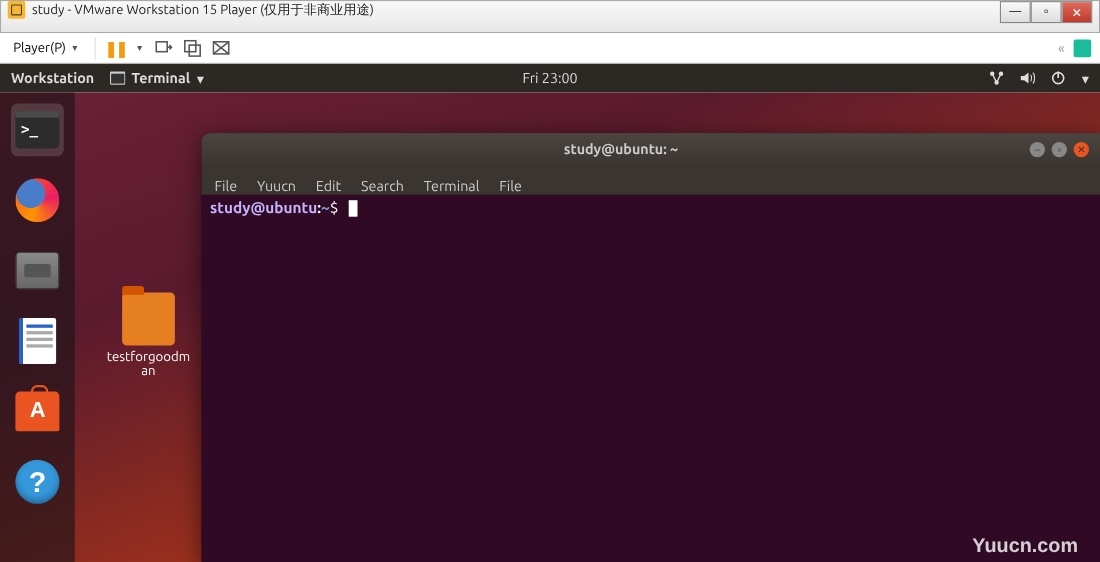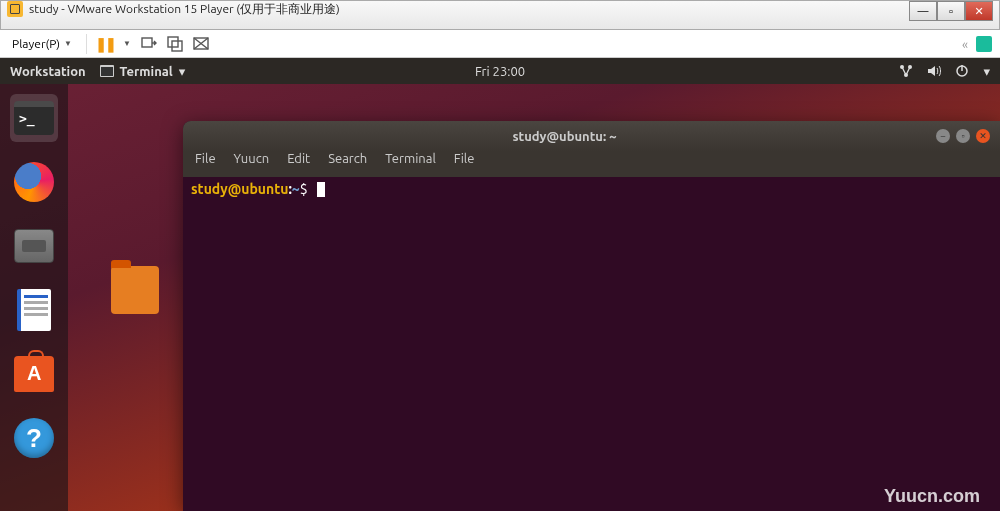--- a/index.html
+++ b/index.html
@@ -62,23 +62,23 @@
 .folder .dimg { background:#e67e22; border-radius:4px; position:relative;}
 .folder .dimg::before{content:"";position:absolute;left:0;top:-6px;width:20px;height:8px;background:#d35400;border-radius:3px 3px 0 0;}
 
 
 .term-win { position:absolute; left:183px; top:25px; right:0; bottom:0; background:#300a24; border-radius:8px 0 0 0; box-shadow:0 4px 20px rgba(0,0,0,0.5); z-index:10; overflow:hidden;margin-top:12px;}
 .term-titlebar { height:30px; background:linear-gradient(#4a4540,#3a3530); display:flex; align-items:center; padding:0 10px; color:#ccc; font-size:13px;}
 .term-title { flex:1; text-align:center; font-weight:600;}
 .term-ctrls { display:flex; gap:6px;}
 .tc { width:14px; height:14px; border-radius:50%; display:flex; align-items:center; justify-content:center; font-size:9px; color:#333;}
 .tc.min{background:#888;} .tc.max{background:#888;} .tc.cls{background:#e95420;}
-.term-menu { height:26px; background:#3a3530; display:flex; align-items:flex-start; gap:18px; padding:0 12px; color:#ccc; font-size:13px;}
+.term-menu { height:26px; background:#3a3530; display:flex; align-items:flex-end; gap:18px; padding:0 12px; color:#ccc; font-size:13px;}
 .term-body { padding:4px 8px; font:14px "Ubuntu Mono","DejaVu Sans Mono",monospace; color:#fff; position:relative;}
-.prompt-user { color:#eab308; font-weight:bold;}
+.prompt-user { color:#c4b5fd; font-weight:bold;}
 .prompt-path { color:#729fcf; font-weight:bold;}
 .cursor { display:inline-block; width:8px; height:15px; background:#fff; vertical-align:text-bottom; margin-left:2px;}
 
 
 .watermark { position:absolute; right:20px; bottom:4px; color:rgba(255,255,255,0.8); font:600 18px sans-serif; z-index:20;}
 </style>
 </head>
 <body>
 
 <div class="win-titlebar">
@@ -171,20 +171,21 @@
     <div class="dock-item">
         <div class="di-software"></div>
       </div>
     <div class="dock-item">
         <div class="di-help">?</div>
       </div>
   </div>
 
   <div class="dicon folder" style="left:95px; top:182px;">
     <div class="dimg"></div>
+    <div style="word-break:break-all;">testforgoodman</div>
   </div>
 
   <div class="term-win">
     <div class="term-titlebar">
       <div class="term-title">study@ubuntu: ~</div>
       <div class="term-ctrls">
         <div class="tc min">–</div>
         <div class="tc max">▫</div>
         <div class="tc cls">✕</div>
       </div>

